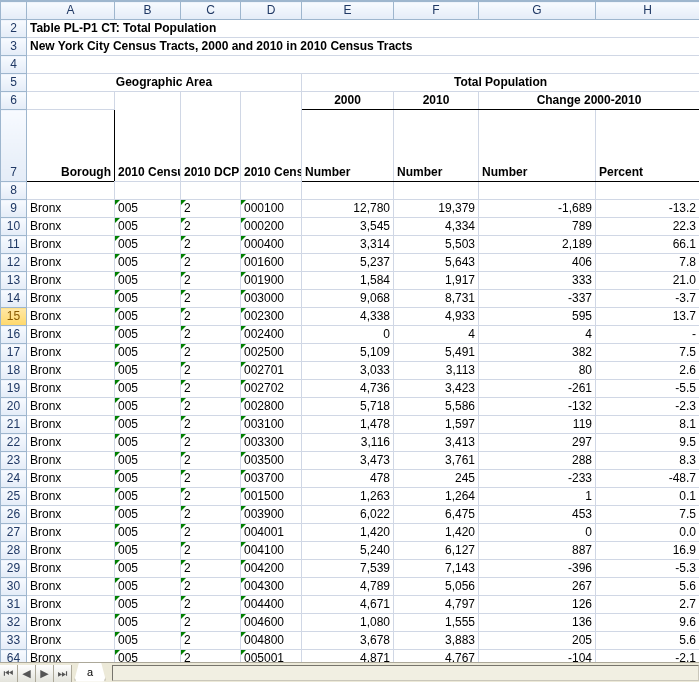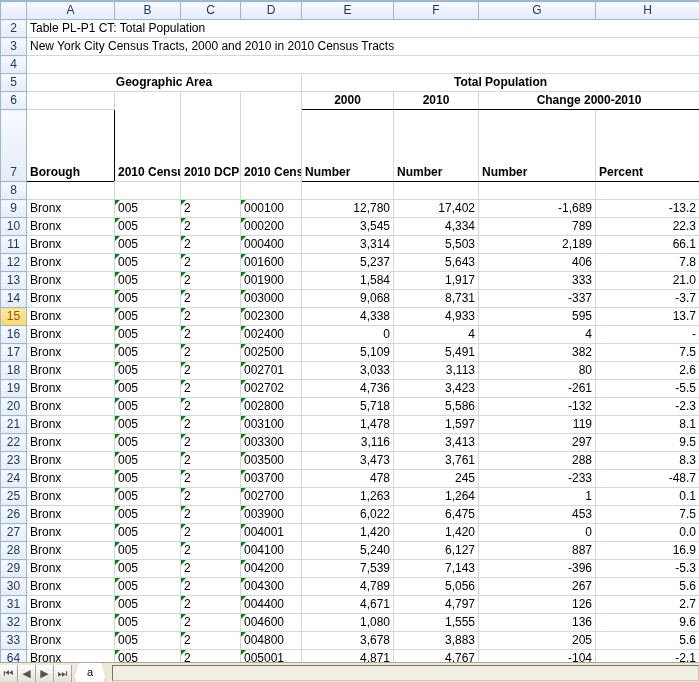--- a/index.html
+++ b/index.html
@@ -51,41 +51,41 @@
     border-color:#9eb6ce !important;
   }
   .rowhdr.sel{
     background: linear-gradient(#ffe8a6,#ffd86b);
     color:#8a5a00;
   }
 
   
   .txt { text-align:left; }
   .num { text-align:right; }
-  .bold { font-weight:normal; }
+  .bold { font-weight:bold; }
 
   
   .flag { position:relative; }
   .flag::before{
     content:"";
     position:absolute;
     left:0; top:0;
     border-style:solid;
     border-width:5px 5px 0 0;
     border-color:#008000 transparent transparent transparent;
   }
   
   .bt{border-top:1px solid #000 !important;}
   .bb{border-bottom:1px solid #000 !important;}
   .bl{border-left:1px solid #000 !important;}
   .br{border-right:1px solid #000 !important;}
 
   .hdrtxt{ font-weight:bold; text-align:center; vertical-align:middle;}
   .hdrtxt-b{ font-weight:bold; vertical-align:bottom;}
-  .hdrtxt-l{ font-weight:bold; text-align:left; vertical-align:bottom;}
+  .hdrtxt-l{ font-weight:bold; text-align:right; vertical-align:bottom;}
   .wrap{ white-space:normal; line-height:13px; vertical-align:bottom;}
 
   
   col.c0{width:26px;}
   col.cA{width:88px;}
   col.cB{width:66px;}
   col.cC{width:60px;}
   col.cD{width:61px;}
   col.cE{width:92px;}
   col.cF{width:85px;}
@@ -230,21 +230,21 @@
       <td class="br"></td>
     </tr>
 
   <tr>
           <td class="rowhdr">9</td>
           <td class="txt bl">Bronx</td>
           <td class="txt flag">005</td>
           <td class="txt flag">2</td>
           <td class="txt flag">000100</td>
           <td class="num">12,780</td>
-          <td class="num">17,402</td>
+          <td class="num">19,379</td>
           <td class="num">-1,689</td>
           <td class="num br">-13.2</td>
         </tr>
         <tr>
           <td class="rowhdr">10</td>
           <td class="txt bl">Bronx</td>
           <td class="txt flag">005</td>
           <td class="txt flag">2</td>
           <td class="txt flag">000200</td>
           <td class="num">3,545</td>
@@ -404,21 +404,21 @@
           <td class="num">478</td>
           <td class="num">245</td>
           <td class="num">-233</td>
           <td class="num br">-48.7</td>
         </tr>
         <tr>
           <td class="rowhdr">25</td>
           <td class="txt bl">Bronx</td>
           <td class="txt flag">005</td>
           <td class="txt flag">2</td>
-          <td class="txt flag">002700</td>
+          <td class="txt flag">001500</td>
           <td class="num">1,263</td>
           <td class="num">1,264</td>
           <td class="num">1</td>
           <td class="num br">0.1</td>
         </tr>
         <tr>
           <td class="rowhdr">26</td>
           <td class="txt bl">Bronx</td>
           <td class="txt flag">005</td>
           <td class="txt flag">2</td>

